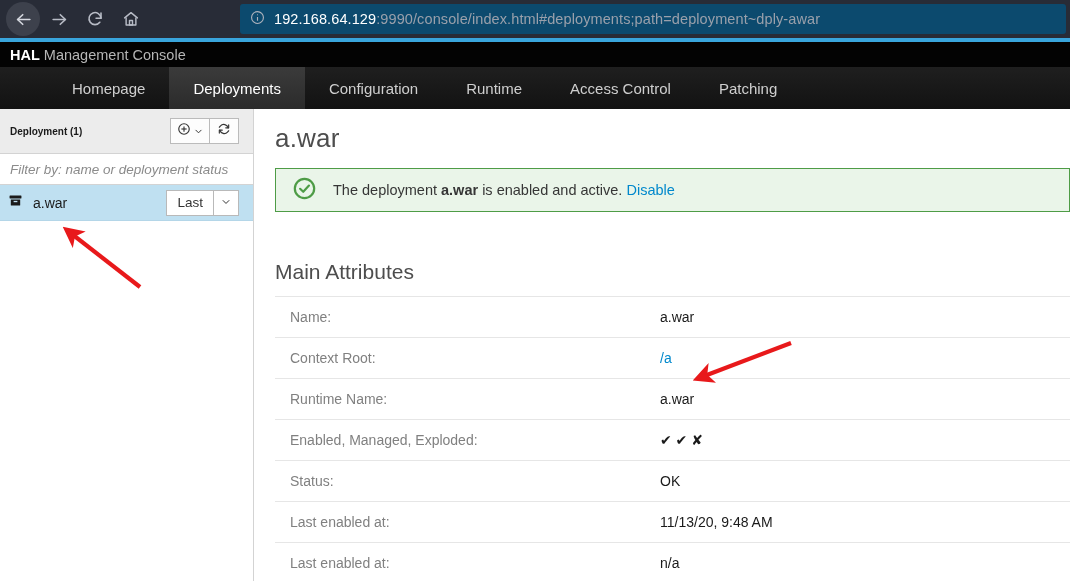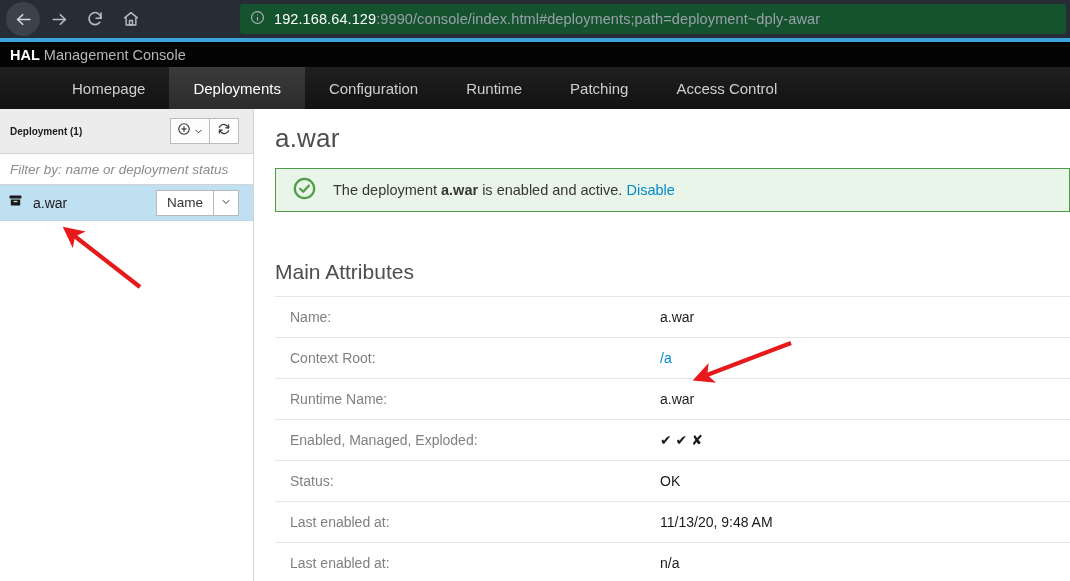--- a/index.html
+++ b/index.html
@@ -22,21 +22,21 @@
     width: 34px; height: 34px; border-radius: 50%;
     display: flex; align-items: center; justify-content: center;
     color: #b8bcc6;
   }
   .nav-btn.back { background: #3d414c; color: #d5d8df; }
   .nav-btn svg { display: block; }
 
   .url-wrap {
     position: absolute; left: 240px; top: 4px;
     width: 826px; height: 30px;
-    background: #14532d;
+    background: #0c4a6e;
     border-radius: 3px;
     display: flex; align-items: center;
     padding: 0 10px;
     overflow: hidden;
   }
   .info-icon { flex: 0 0 auto; margin-right: 9px; color: #aeb3bd; }
   .url-text {
     font-size: 14.5px; white-space: nowrap; color: #9aa0ab;
     letter-spacing: .1px;
   }
@@ -218,22 +218,22 @@
 
   <div class="hal-header">
     <div class="hal-title"><b>HAL</b><span> Management Console</span></div>
   </div>
 
   <div class="hal-nav">
     <div class="nav-tab">Homepage</div>
     <div class="nav-tab active">Deployments</div>
     <div class="nav-tab">Configuration</div>
     <div class="nav-tab">Runtime</div>
+    <div class="nav-tab">Access Control</div>
     <div class="nav-tab">Patching</div>
-    <div class="nav-tab">Access Control</div>
   </div>
 
   <div class="sidebar">
     <div class="sidebar-header">
       <span class="sidebar-title">Deployment (1)</span>
       <span class="sb-btn-group">
         <span class="sb-btn add">
           <span>
             <svg width="14" height="14" viewBox="0 0 24 24" fill="none" stroke="currentColor" stroke-width="2">
                 <circle cx="12" cy="12" r="9"></circle>
@@ -267,21 +267,21 @@
     <div class="dep-row">
       <span class="dep-icon">
         <svg width="15" height="15" viewBox="0 0 24 24" fill="currentColor">
             <rect x="2.5" y="4" width="19" height="4.6" rx="0.6"></rect>
             <path d="M4.5 10.2h15V19a.8.8 0 0 1-.8.8H5.3a.8.8 0 0 1-.8-.8z"></path>
             <rect x="9" y="12.6" width="6" height="2.1" fill="#bfe0f1"></rect>
           </svg>
       </span>
       <span class="dep-name">a.war</span>
       <span class="dep-actions">
-        <span class="dep-btn view">Name</span>
+        <span class="dep-btn view">Last</span>
         <span class="dep-btn caret">
           <span>
             <svg width="10" height="10" viewBox="0 0 24 24" fill="none" stroke="#333" stroke-width="2.4" stroke-linecap="round" stroke-linejoin="round">
                 <polyline points="5 8.5 12 15.5 19 8.5"></polyline>
               </svg>
           </span>
         </span>
       </span>
     </div>
   </div>

